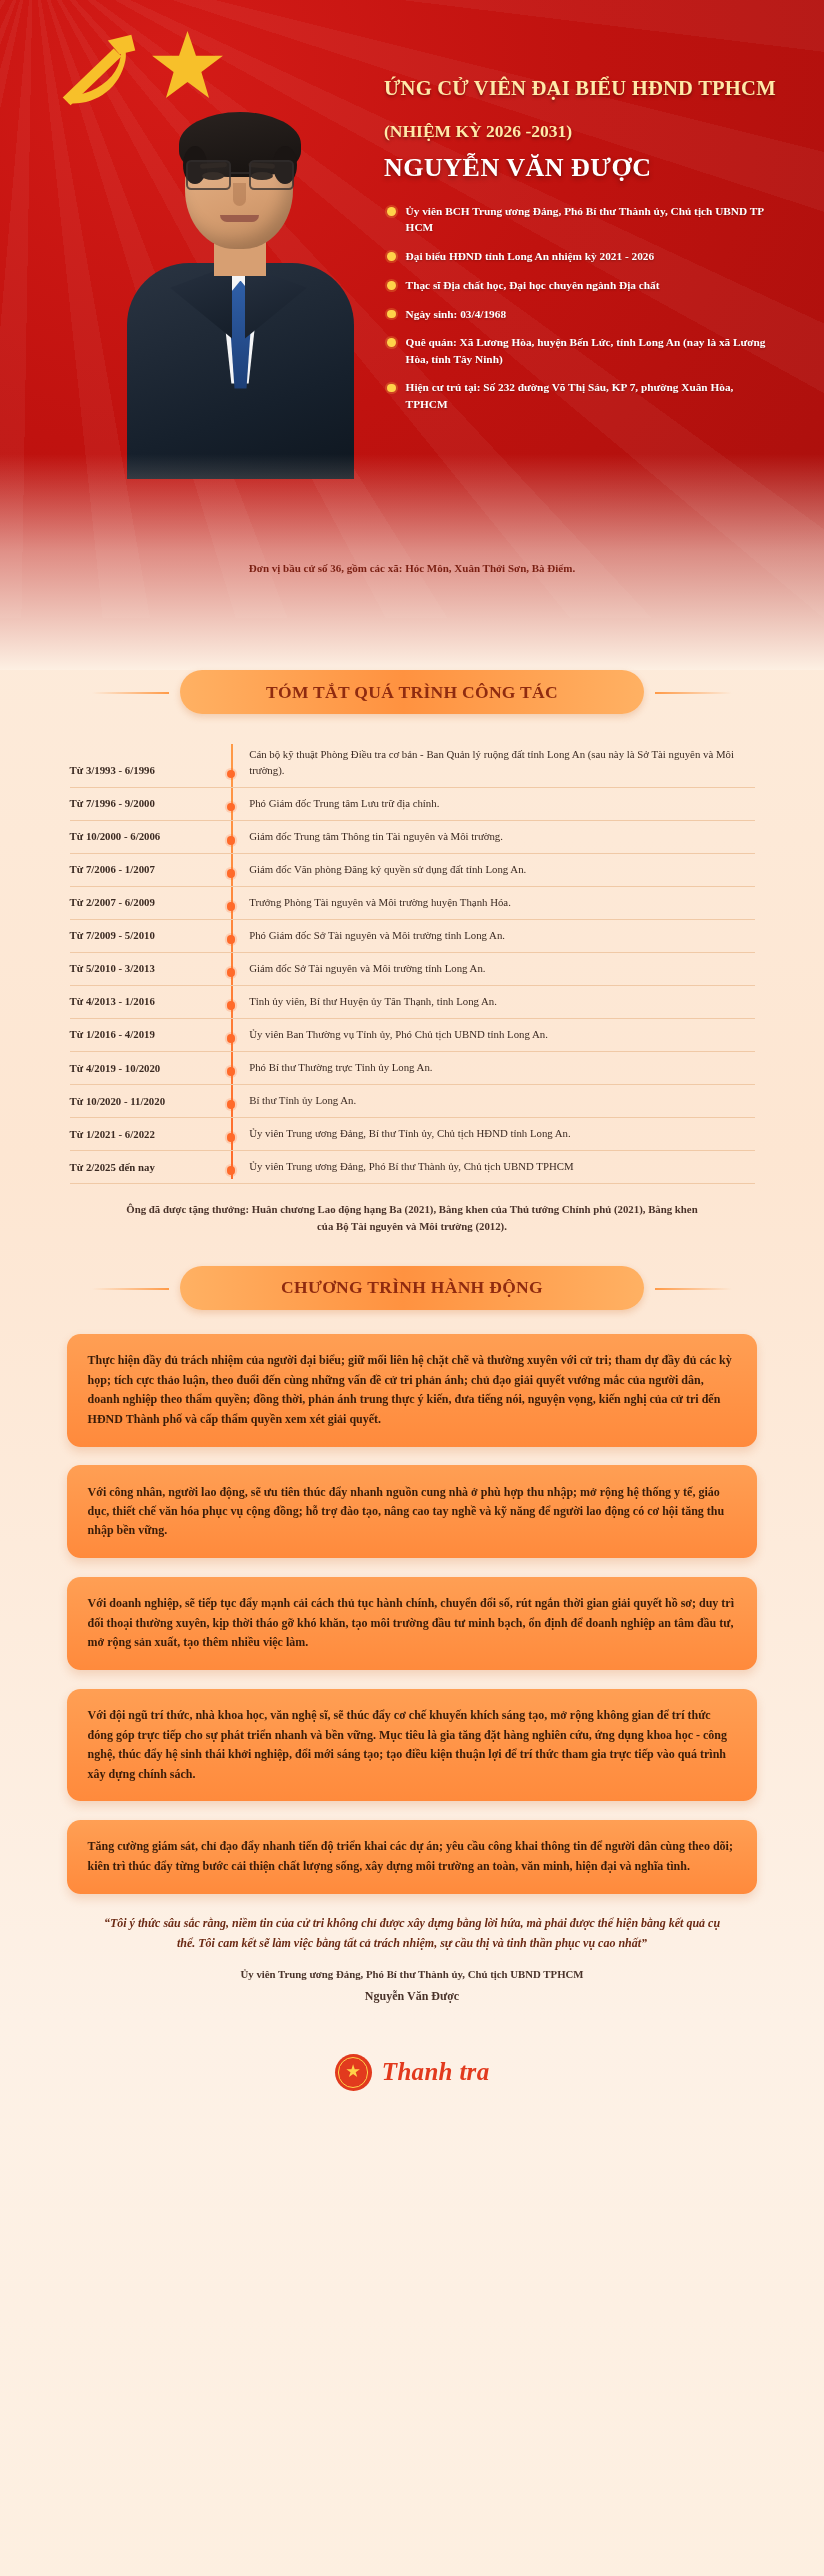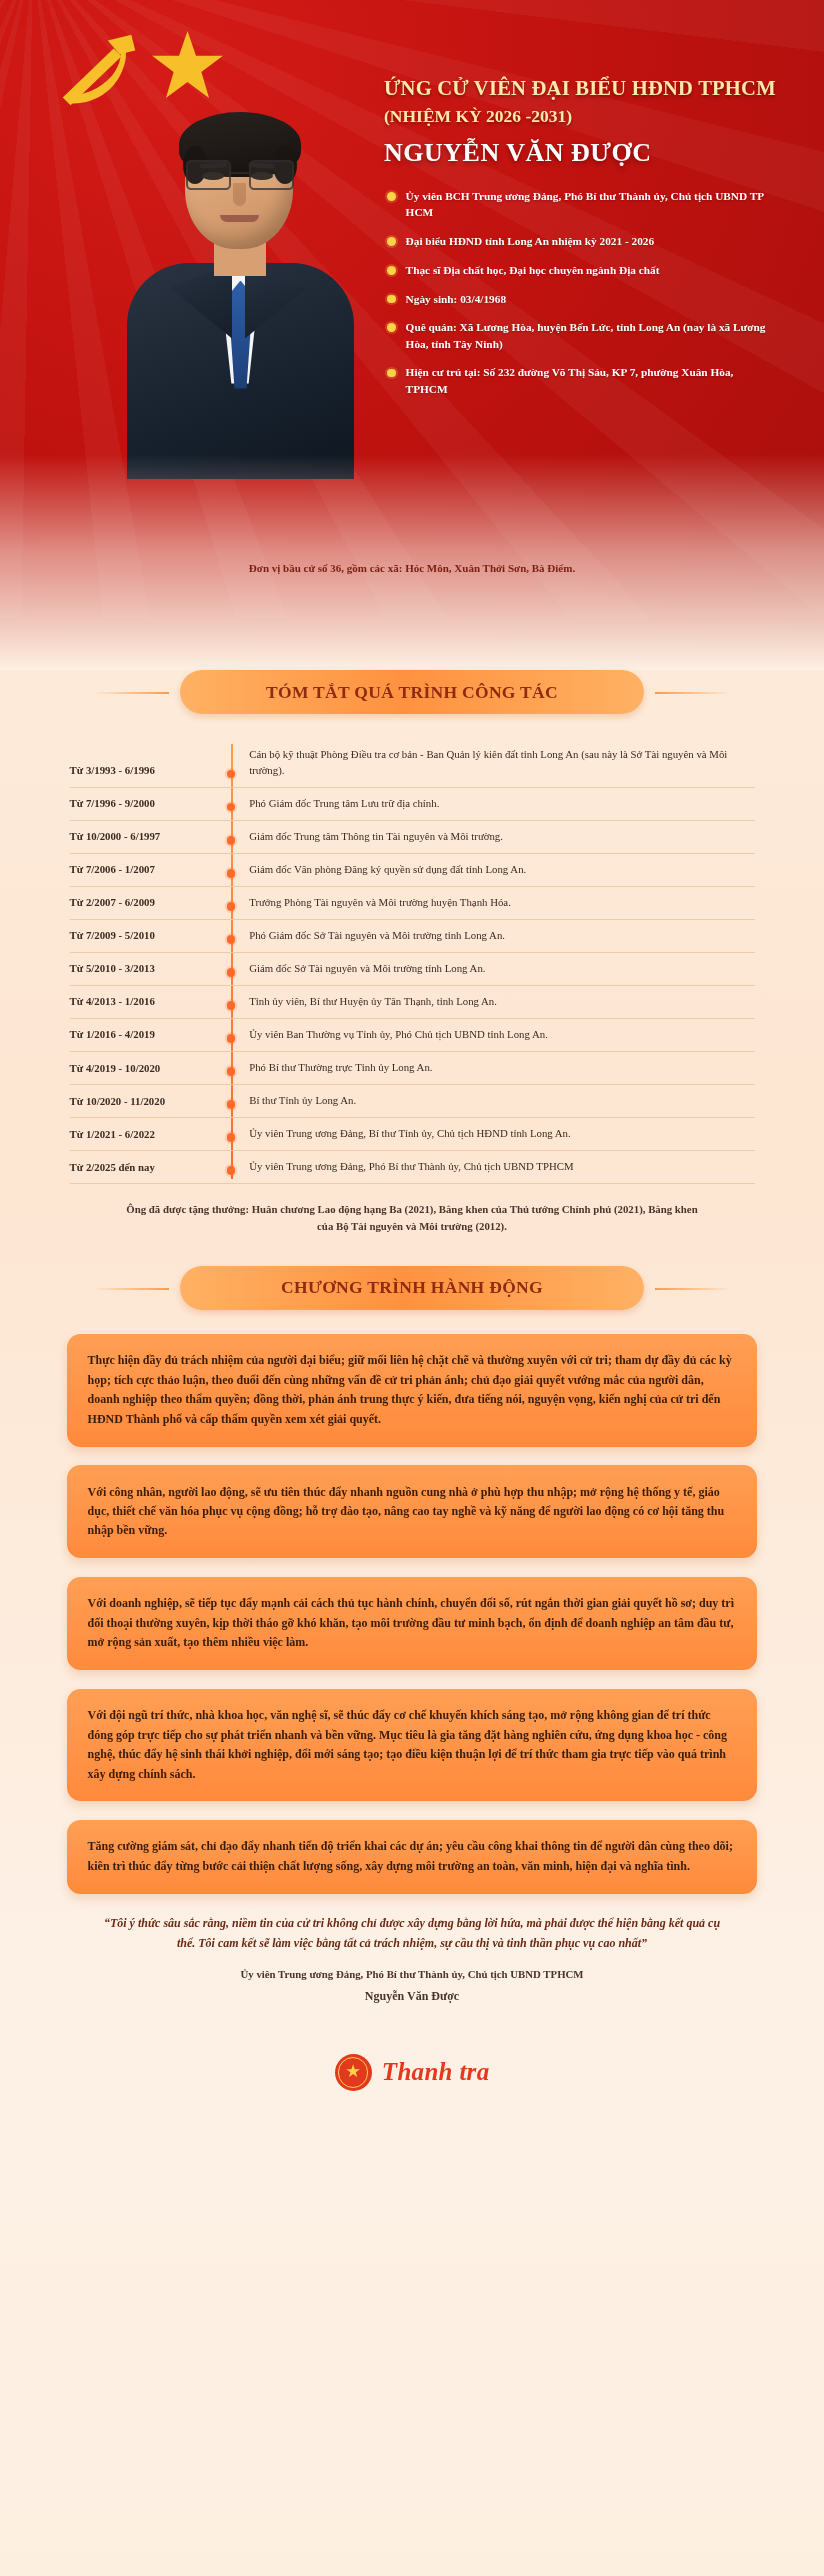--- a/index.html
+++ b/index.html
@@ -188,21 +188,21 @@
   }
   .h-line1{
     color:#ffe9a8;
     font-size:20.6px;
     font-weight:bold;
     letter-spacing:0.2px;
     text-shadow:0 1.5px 3.1px rgba(0,0,0,0.35);
     white-space:nowrap;
   }
   .h-line2{
-    margin-top:6px;
+    margin-top:21px;
     color:#ffe9a8;
     font-size:17.5px;
     font-weight:bold;
     text-shadow:0 1.5px 3.1px rgba(0,0,0,0.35);
   }
   .h-name{
     margin-top:11.3px;
     color:#ffffff;
     font-size:26px;
     font-weight:bold;
@@ -493,31 +493,31 @@
   </div>
 
   <div class="timeline">
     <div class="axis"></div>
 
     <div class="trow">
       <div class="tperiod">Từ 3/1993 - 6/1996</div>
       <div class="tdot">
           <i></i>
         </div>
-      <div class="tdesc">Cán bộ kỹ thuật Phòng Điều tra cơ bản - Ban Quản lý kiên đất tỉnh Long An (sau này là Sở Tài nguyên và Môi trường).</div>
+      <div class="tdesc">Cán bộ kỹ thuật Phòng Điều tra cơ bản - Ban Quản lý ruộng đất tỉnh Long An (sau này là Sở Tài nguyên và Môi trường).</div>
     </div>
     <div class="trow">
       <div class="tperiod">Từ 7/1996 - 9/2000</div>
       <div class="tdot">
           <i></i>
         </div>
       <div class="tdesc">Phó Giám đốc Trung tâm Lưu trữ địa chính.</div>
     </div>
     <div class="trow">
-      <div class="tperiod">Từ 10/2000 - 6/1997</div>
+      <div class="tperiod">Từ 10/2000 - 6/2006</div>
       <div class="tdot">
           <i></i>
         </div>
       <div class="tdesc">Giám đốc Trung tâm Thông tin Tài nguyên và Môi trường.</div>
     </div>
     <div class="trow">
       <div class="tperiod">Từ 7/2006 - 1/2007</div>
       <div class="tdot">
           <i></i>
         </div>

